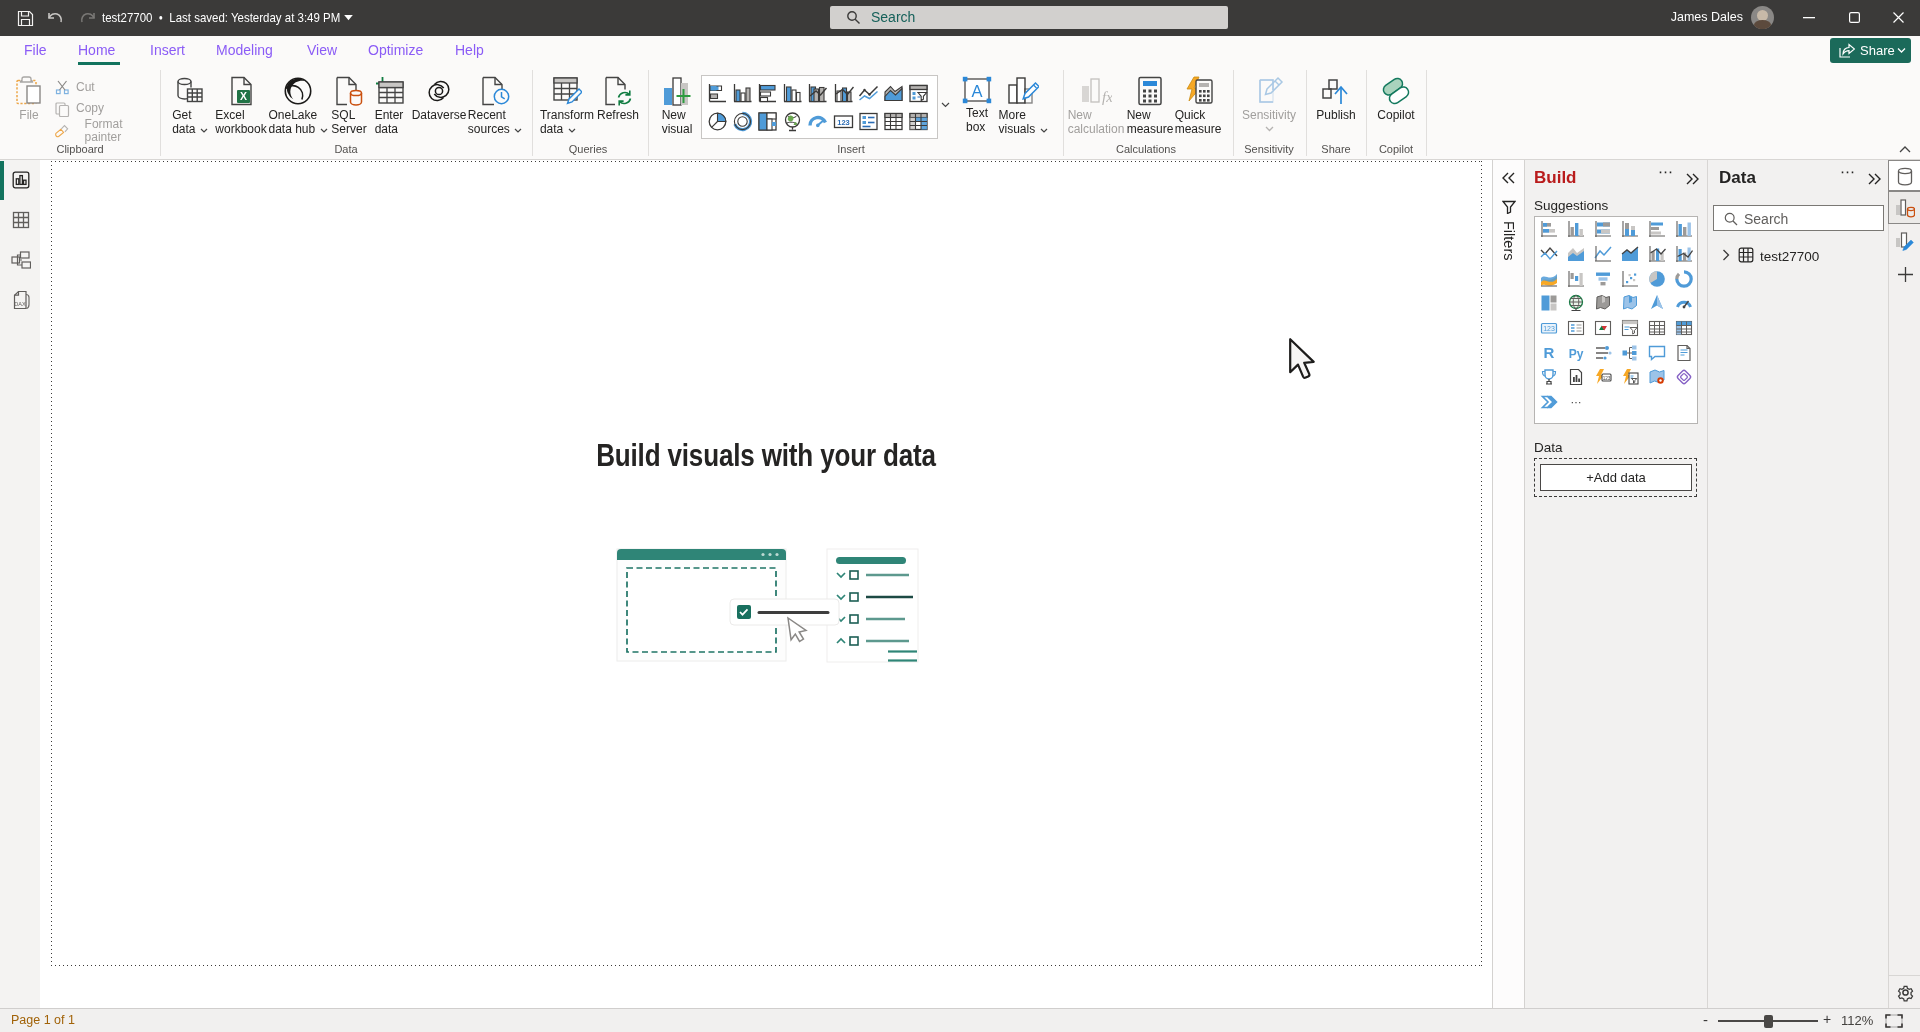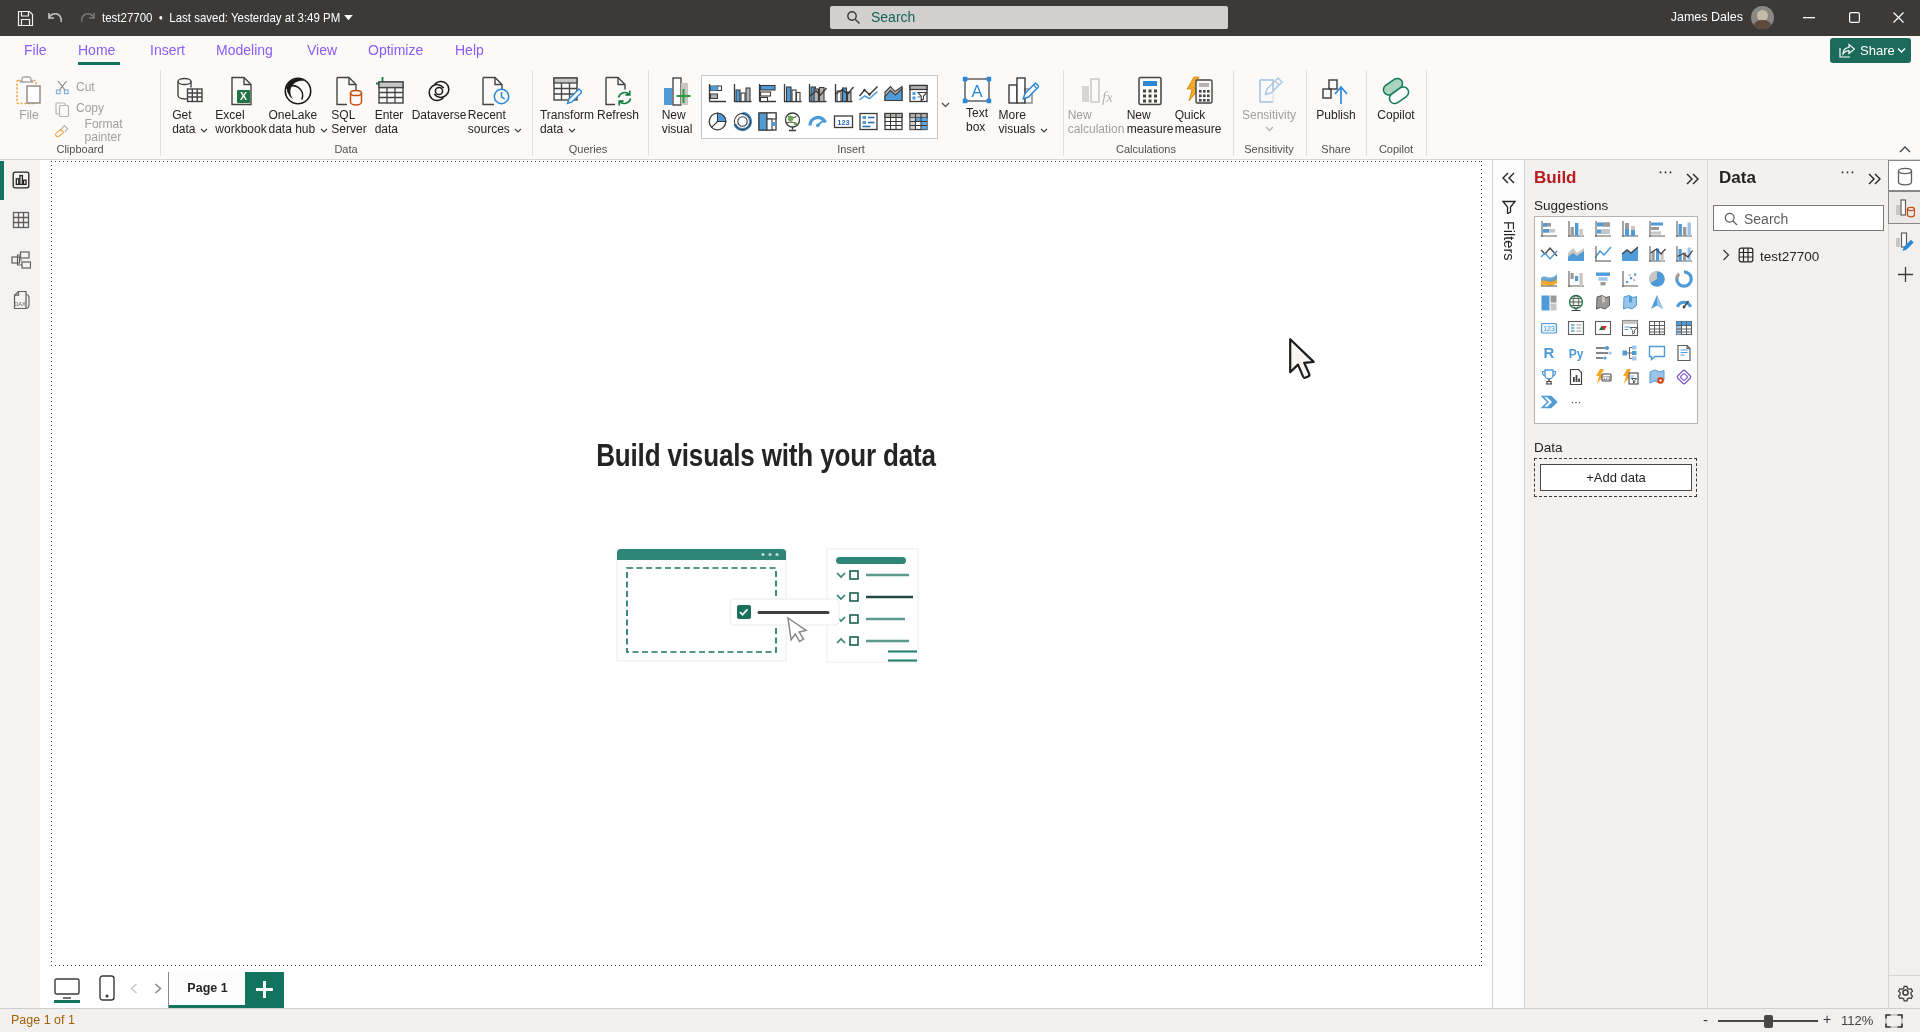--- a/index.html
+++ b/index.html
@@ -545,46 +545,20 @@
     <path d="M149 70.5h69" stroke="#3e3e3e" stroke-width="3" stroke-linecap="round"></path>
       </g>
 
     <path d="M178 76l0 22 5-5 3.2 7.8 4.2-1.8-3.3-7.6 7-0.6z" fill="#fff" stroke="#8a8886" stroke-width="1.5" transform="rotate(-8 178 76)"></path>
   </svg>
 
   <svg class="abs" style="left:1248px;top:177px" width="30" height="46" viewBox="0 0 30 46">
       <path d="M2.2 2.2L2.2 35.2L10 27.6L15.1 39.6A2 2 0 0 0 17.7 40.6L20.2 39.5A2 2 0 0 0 21.2 36.9L16.2 25.8L25.7 24.9Z" fill="#f6f5f4" stroke="#1d1c1b" stroke-width="2.2" stroke-linejoin="round"></path>
     </svg>
 
-  <div class="abs" style="left:0;top:812px;width:1452px;height:36px;background:#fff">
-    <svg class="abs" style="left:14px;top:6px" width="26" height="21" viewBox="0 0 26 21" fill="none" stroke="#3b3a39" stroke-width="1.4">
-        <rect x="1" y="1" width="24" height="15" rx="1.5"></rect>
-        <path d="M9 20h8"></path>
-      </svg>
-    <div class="abs" style="left:14px;top:28px;width:26px;height:3px;background:#12735e"></div>
-    <svg class="abs" style="left:59px;top:3px" width="16" height="26" viewBox="0 0 16 26" fill="none" stroke="#3b3a39" stroke-width="1.4">
-        <rect x="1" y="1" width="14" height="24" rx="2.5"></rect>
-        <circle cx="8" cy="21" r="0.8" fill="#3b3a39"></circle>
-      </svg>
-    <svg class="abs" style="left:90px;top:11px" width="8" height="11" viewBox="0 0 8 11" fill="none" stroke="#c8c6c4" stroke-width="1.5">
-        <path d="M6.5 1L1.5 5.5 6.5 10"></path>
-      </svg>
-    <svg class="abs" style="left:114px;top:11px" width="8" height="11" viewBox="0 0 8 11" fill="none" stroke="#8a8886" stroke-width="1.5">
-        <path d="M1.5 1l5 4.5-5 4.5"></path>
-      </svg>
-    <div class="abs" style="left:128px;top:0;width:77px;height:36px;background:#fdfdfd;border-left:1px solid #8a8886">
-      <div class="abs" style="left:0;top:9px;width:77px;text-align:center;font-size:12.5px;font-weight:700;color:#252423">Page 1</div>
-      <div class="abs" style="left:0;top:33px;width:77px;height:3px;background:#12735e"></div>
-    </div>
-    <div class="abs" style="left:205px;top:0;width:39px;height:36px;background:#12735e">
-      <svg class="abs" style="left:11px;top:9px" width="17" height="17" viewBox="0 0 17 17">
-          <path d="M7 0h3v7h7v3h-7v7H7v-7H0V7h7z" fill="#fff"></path>
-        </svg>
-    </div>
-  </div>
 </div>
 <div id="filtersbar">
   <svg class="abs" style="left:9px;top:12px" width="13" height="12" viewBox="0 0 13 12" fill="none" stroke="#252423" stroke-width="1.4">
       <path d="M6 1L1 6l5 5M12 1L7 6l5 5"></path>
     </svg>
   <svg class="abs" style="left:9px;top:40px" width="14" height="14" viewBox="0 0 14 14" fill="none" stroke="#252423" stroke-width="1.3">
       <path d="M1 1.5h12L8.5 7v5L5.5 13.5V7z"></path>
     </svg>
   <div class="abs" style="left:8px;top:61px;font-size:14.5px;color:#252423;writing-mode:vertical-rl">Filters</div>
 </div>

